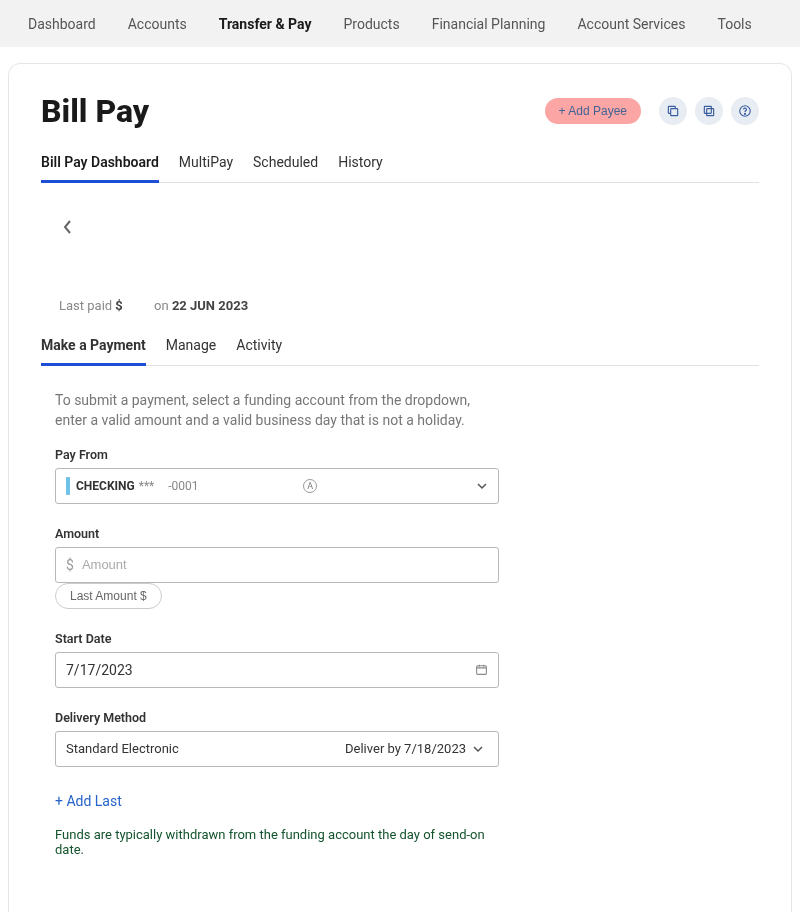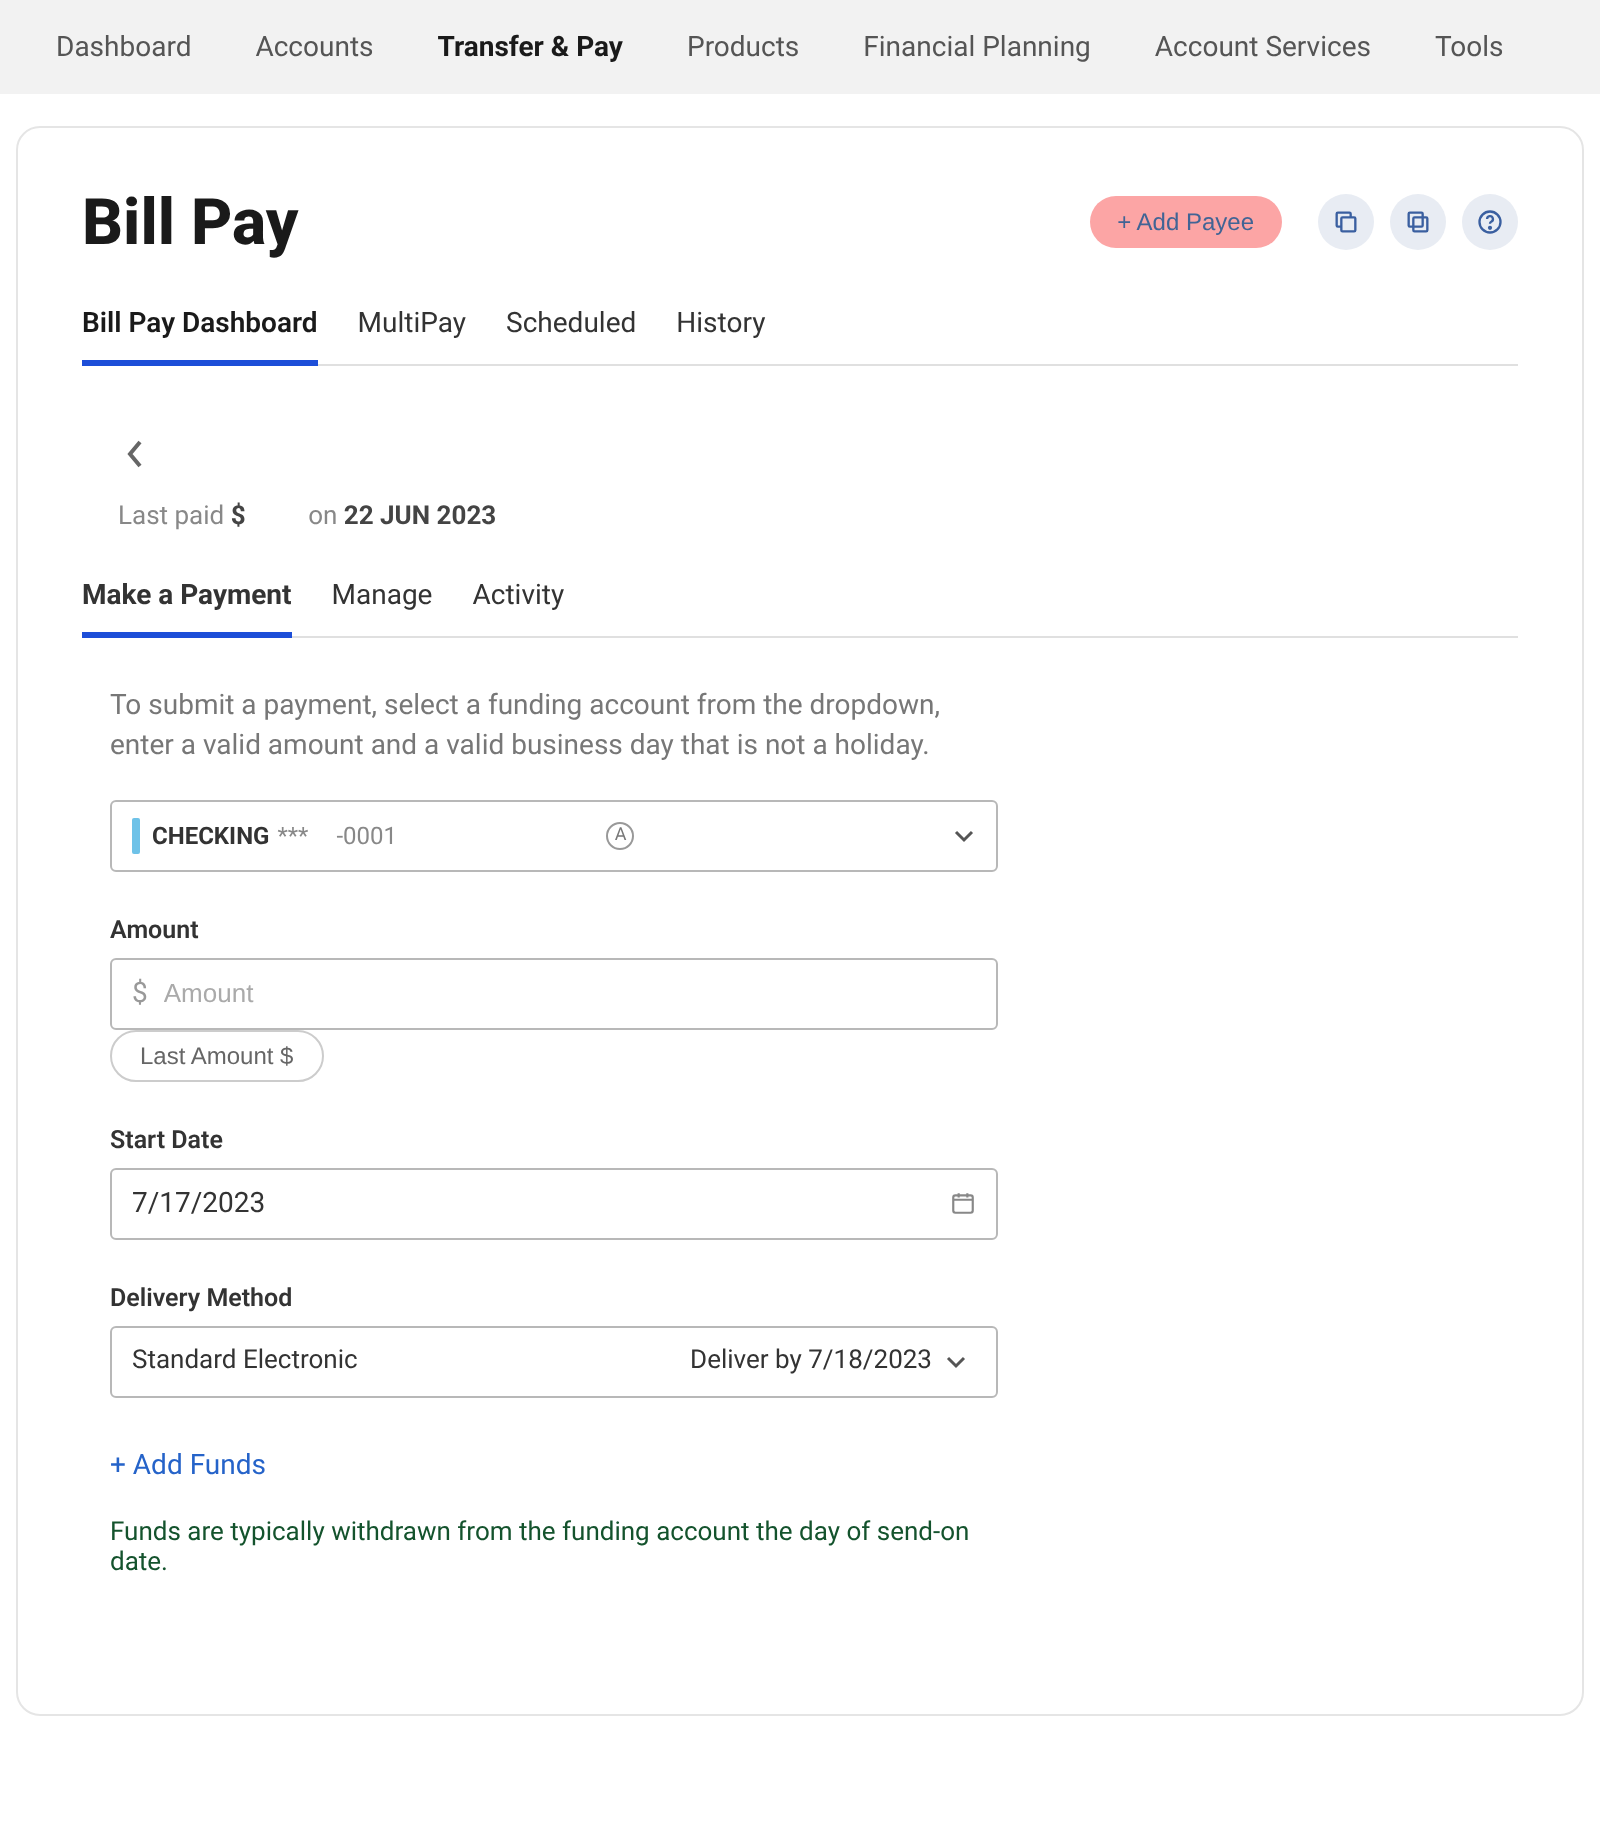--- a/index.html
+++ b/index.html
@@ -98,20 +98,21 @@
     font-size: 18px;
     color: #666;
     cursor: pointer;
     display: inline-block;
     padding: 4px;
   }
   .lastpaid-row {
     padding: 0 18px 16px 18px;
     color: #888;
     font-size: 13px;
+    margin-top: 48px;
   }
   .lastpaid-row .on { margin-left: 28px; }
   .lastpaid-row strong { color: #444; font-weight: 700; }
   .tabs2 {
     display: flex;
     gap: 20px;
     border-bottom: 1px solid #e0e0e0;
     padding: 0 0;
     margin-bottom: 24px;
   }
@@ -304,20 +305,21 @@
     <a>Manage</a>
     <a>Activity</a>
   </div>
 
   <div class="form-area">
 
     <p class="instructions">To submit a payment, select a funding account from the dropdown, enter a valid amount and a valid business day that is not a holiday.</p>
 
     
     <div class="field-group">
+      <label class="field-label">Pay From</label>
       <div class="select-box">
         <span class="acct-stripe"></span>
         <span class="acct-name">CHECKING</span>
         <span class="acct-stars">***</span>
         <span class="acct-last4">-0001</span>
         <span class="acct-a">A</span>
         <span class="chev">
           <svg width="12" height="12" viewBox="0 0 12 12" fill="none" stroke="#555" stroke-width="1.5">
               <path d="M2 4 L6 8 L10 4"></path>
             </svg>
@@ -358,20 +360,20 @@
         <span class="delivery-text">Standard Electronic</span>
         <span class="delivery-by">
           <span>Deliver by 7/18/2023</span>
           <svg width="12" height="12" viewBox="0 0 12 12" fill="none" stroke="#555" stroke-width="1.5">
               <path d="M2 4 L6 8 L10 4"></path>
             </svg>
         </span>
       </div>
     </div>
 
-    <a class="add-memo">+ Add Funds</a>
+    <a class="add-memo">+ Add Last</a>
 
     <p class="withdraw-note">Funds are typically withdrawn from the funding account the day of send-on date.</p>
 
     
 
   </div>
 </div>
 
 </body></html>

